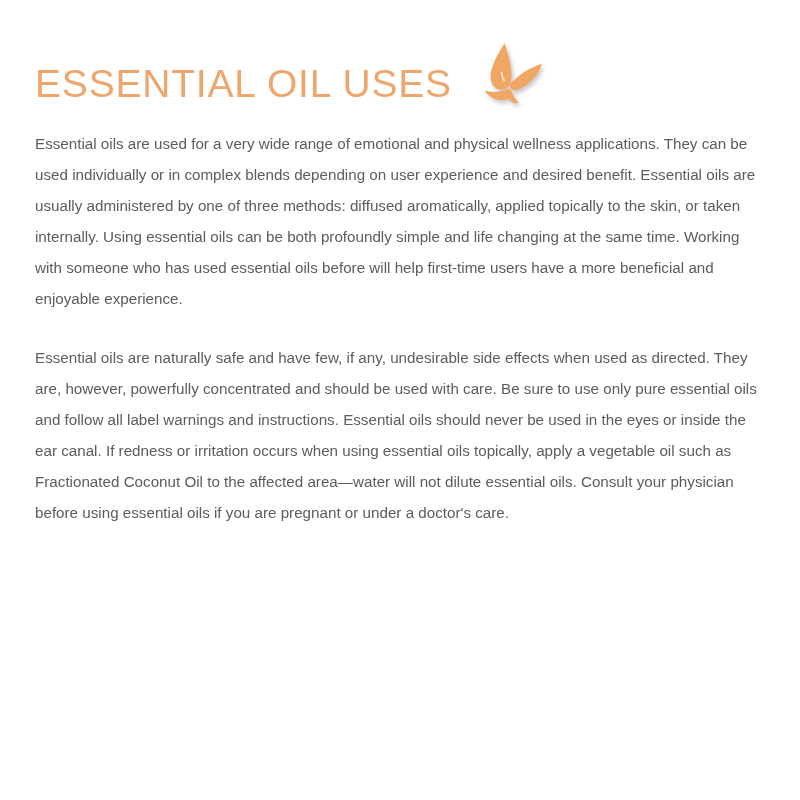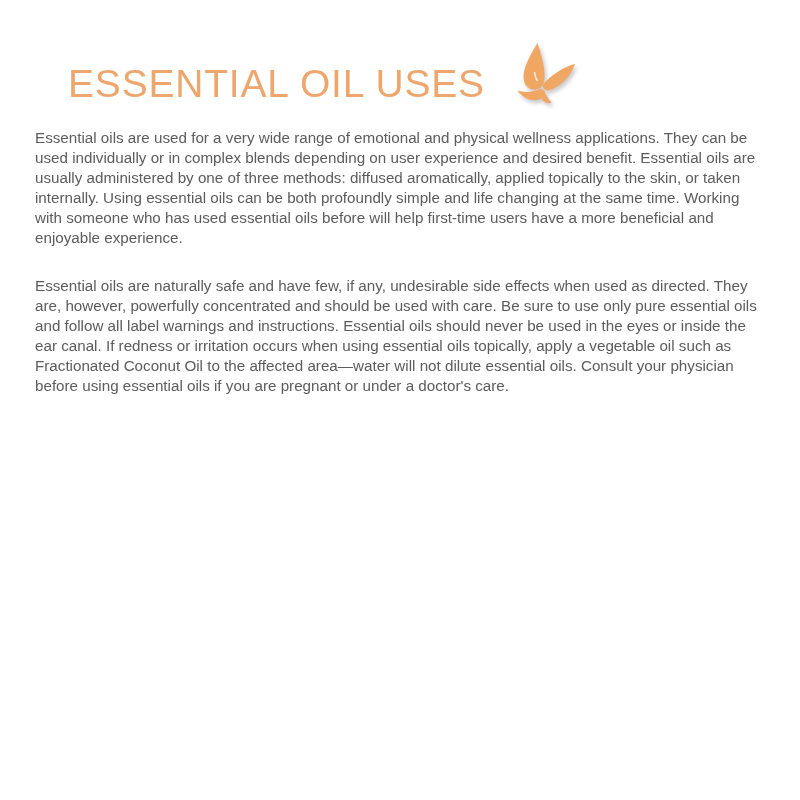--- a/index.html
+++ b/index.html
@@ -26,21 +26,20 @@
 
   
   .header {
     position: absolute;
     left: 35px;
     top: 52px;
     right: 49px;
     height: 62px;
     display: flex;
     align-items: center;
-    margin-left: 33px;
   }
   .page-title {
     font-size: 39px;
     font-weight: 300;
     letter-spacing: 0.8px;
     color: #eda66d;
     line-height: 1;
     white-space: nowrap;
     font-family: "Liberation Sans", sans-serif;
   }
@@ -59,21 +58,21 @@
   
   .body-copy {
     position: absolute;
     left: 35px;
     top: 128px;
     width: 733px;
   }
   .body-copy p {
     margin: 0 0 28px 0;
     font-size: 15.2px;
-    line-height: 20px;
+    line-height: 31px;
     color: #5c5c5c;
     text-align: left;
     font-family: "Liberation Sans", sans-serif;
   }
   .body-copy p:last-child { margin-bottom: 8px; }
 
   
   .legend {
     position: absolute;
     left: 0;

